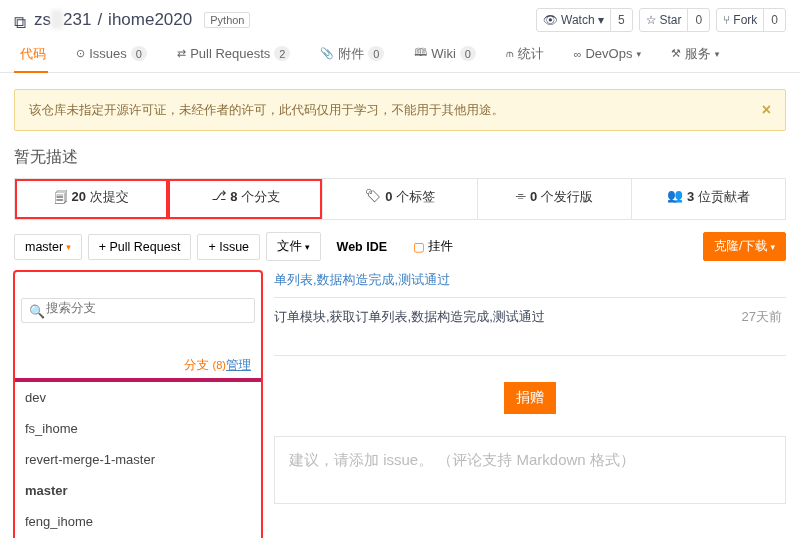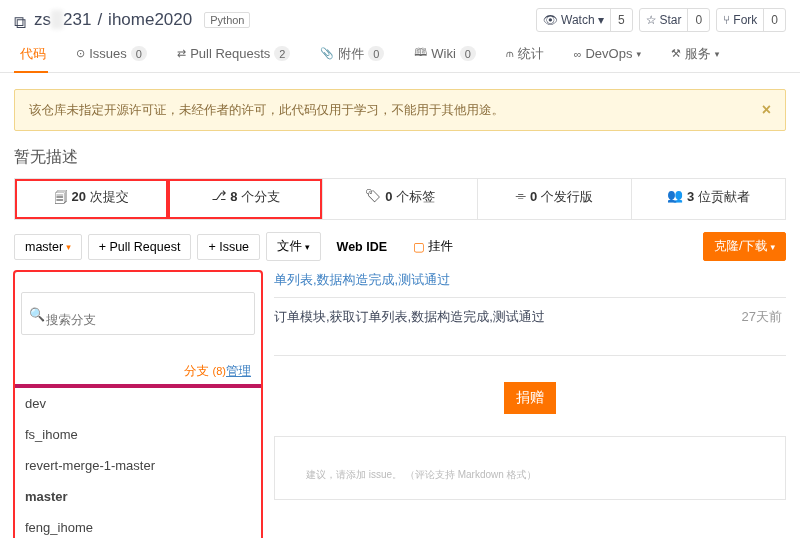--- a/index.html
+++ b/index.html
@@ -24,36 +24,36 @@
     .stat { flex: 1; text-align: center; padding: 9px 0; font-size: 13px; cursor: pointer; display: flex; justify-content: center; gap: 4px; color: #333; }
     .stat + .stat { border-left: 1px solid #e5e5e5; }
     .stat.hl { outline: 2px solid #ff2d2d; outline-offset: -2px; }
     .toolbar { display: flex; align-items: center; padding: 0 14px 10px; gap: 6px; }
     .toolbar .left { display: flex; gap: 6px; flex: 1; align-items: center; }
     .btn { border: 1px solid #ddd; background: #fff; padding: 5px 10px; font-size: 12.5px; cursor: pointer; border-radius: 2px; display: inline-flex; align-items: center; gap: 3px; }
     .btn.primary { background: #fe7300; color: #fff; border-color: #fe7300; }
     .btn .caret { font-size: 9px; }
     .panel-wrap { position: relative; margin: 0 14px; }
     .panel { width: 248px; border: 1px solid #ddd; border-radius: 3px; background: #fff; position: absolute; top: 0; left: 0; z-index: 5; outline: 2px solid #ff2d2d; outline-offset: -1px; }
-    .panel input { width: calc(100% - 12px); margin: 20px 6px; padding: 20px 24px 7px 24px; border: 1px solid #ddd; font-size: 12.5px; border-radius: 2px; }
+    .panel input { width: calc(100% - 12px); margin: 26px 6px; padding: 2px 24px 7px 24px; border: 1px solid #ddd; font-size: 12.5px; border-radius: 2px; }
     .panel .search-wrap { position: relative; }
     .panel .search-wrap .sicon { position: absolute; left: 14px; top: 50%; transform: translateY(-50%); color: #bbb; font-size: 13px; }
     .panel-head { display: flex; justify-content: flex-end; padding: 8px 10px 4px; font-size: 12.5px; border-bottom: 4px solid #be185d; }
     .panel-head .t { color: #fe7300; }
     .panel-head .t .c { font-size: 11px; }
     .panel-head .m { color: #4183c4; cursor: pointer; text-decoration: underline; }
     .panel ul { list-style: none; max-height: 200px; overflow-y: scroll; padding-bottom: 4px; }
     .panel li { padding: 8px 10px; font-size: 13px; color: #444; cursor: pointer; }
     .panel li.cur { font-weight: bold; }
     .content { margin-left: 260px; min-height: 270px; }
     .row1 { border-bottom: 1px solid #e5e5e5; padding: 0 0 8px 0; color: #4183c4; font-size: 13px; }
     .row2 { display: flex; justify-content: space-between; padding: 10px 0 29px; font-size: 13px; border-bottom: 1px solid #e5e5e5; }
     .row2 .time { color: #999; padding-right: 4px; }
     .donate { margin: 26px auto 22px; display: block; background: #fe7300; color: #fff; border: none; padding: 7px 12px; font-size: 14px; cursor: pointer; }
-    .cbox { border: 1px solid #e5e5e5; padding: 31px; color: #bbb; font-size: 10px; margin-top: 10px; height: 52px; }
+    .cbox { border: 1px solid #e5e5e5; padding: 14px; color: #bbb; font-size: 15px; margin-top: 10px; height: 68px; }
     .ico { display: inline-block; width: 14px; height: 14px; }
     .bookmark { color: #fe7300; }
   </style>
 </head>
 <body>
 
 <div class="header">
   <div class="breadcrumb">
     <span class="ico">⧉</span>
     <span><span>zs</span><span class="blurred"></span><span>231</span></span>

